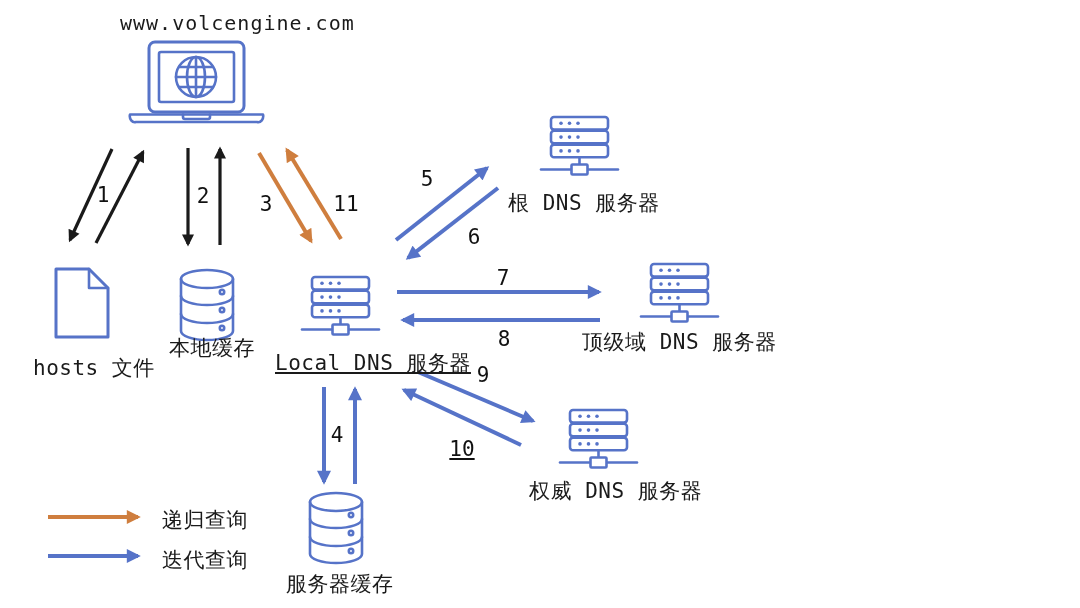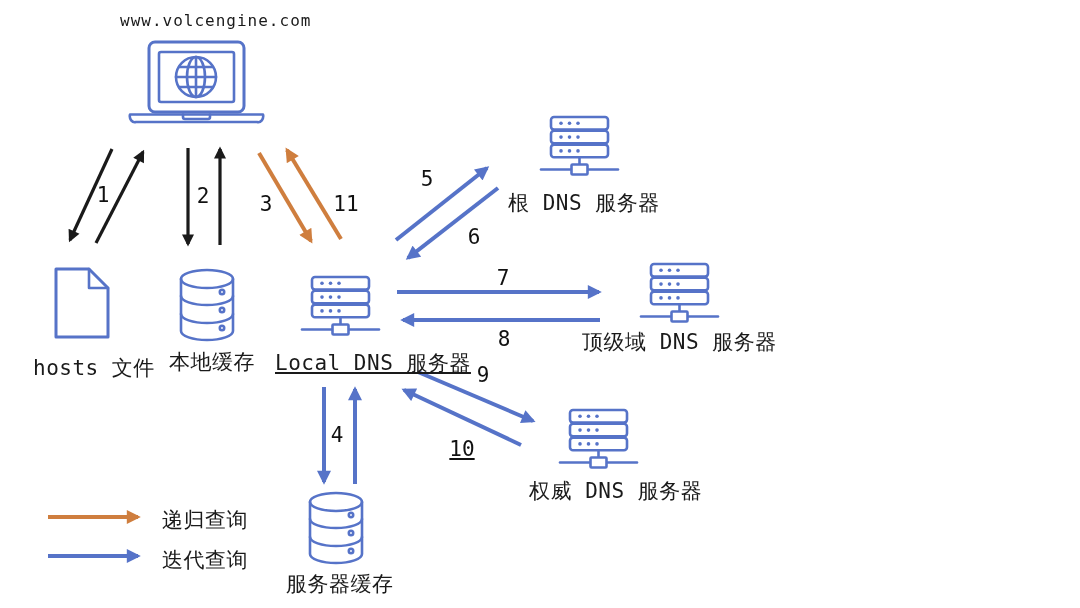--- a/index.html
+++ b/index.html
@@ -17,21 +17,21 @@
   }
   svg.layer{position:absolute;left:0;top:0;}
   .label{
     position:absolute;
     font-size:21px;
     color:#1a1a1a;
     text-align:center;
     white-space:nowrap;
     letter-spacing:0.5px;
   }
-  .url{font-size:16px;letter-spacing:1px;}
+  .url{font-size:20px;letter-spacing:1px;}
   .num{
     position:absolute;
     width:36px;
     text-align:center;
     font-size:21px;
     color:#111;
   }
   .st{stroke:var(--blue);stroke-width:2.6;fill:none;stroke-linecap:round;stroke-linejoin:round;}
   .stw{stroke:var(--blue);stroke-width:2.6;fill:#fff;stroke-linejoin:round;}
   .dot{fill:var(--blue);stroke:none;}
@@ -130,21 +130,21 @@
     <line class="arrow-blue" x1="521" y1="445" x2="404" y2="390" marker-end="url(#ah-blue)"></line>
     <line class="arrow-blue" x1="324" y1="387" x2="324" y2="482" marker-end="url(#ah-blue)"></line>
     <line class="arrow-blue" x1="355" y1="484" x2="355" y2="389" marker-end="url(#ah-blue)"></line>
 
     <line class="arrow-orange" x1="48" y1="517" x2="138" y2="517" marker-end="url(#ah-orange)"></line>
     <line class="arrow-blue" x1="48" y1="556" x2="138" y2="556" marker-end="url(#ah-blue)"></line>
   </svg>
 
   <div class="label url" style="left:120px;top:11px;width:182px;">www.volcengine.com</div>
   <div class="label" style="left:33px;top:354px;width:105px;">hosts 文件</div>
-  <div class="label" style="left:162px;top:348px;width:100px;">本地缓存</div>
+  <div class="label" style="left:162px;top:334px;width:100px;">本地缓存</div>
   <div class="label" style="left:275px;top:349px;width:146px;text-decoration:underline;">Local DNS 服务器</div>
   <div class="label" style="left:508px;top:189px;width:120px;">根 DNS 服务器</div>
   <div class="label" style="left:582px;top:328px;width:150px;">顶级域 DNS 服务器</div>
   <div class="label" style="left:529px;top:477px;width:150px;">权威 DNS 服务器</div>
   <div class="label" style="left:286px;top:570px;width:100px;">服务器缓存</div>
 
   <div class="num" style="left:85px;top:183px;">1</div>
   <div class="num" style="left:185px;top:184px;">2</div>
   <div class="num" style="left:248px;top:192px;">3</div>
   <div class="num" style="left:319px;top:423px;">4</div>

